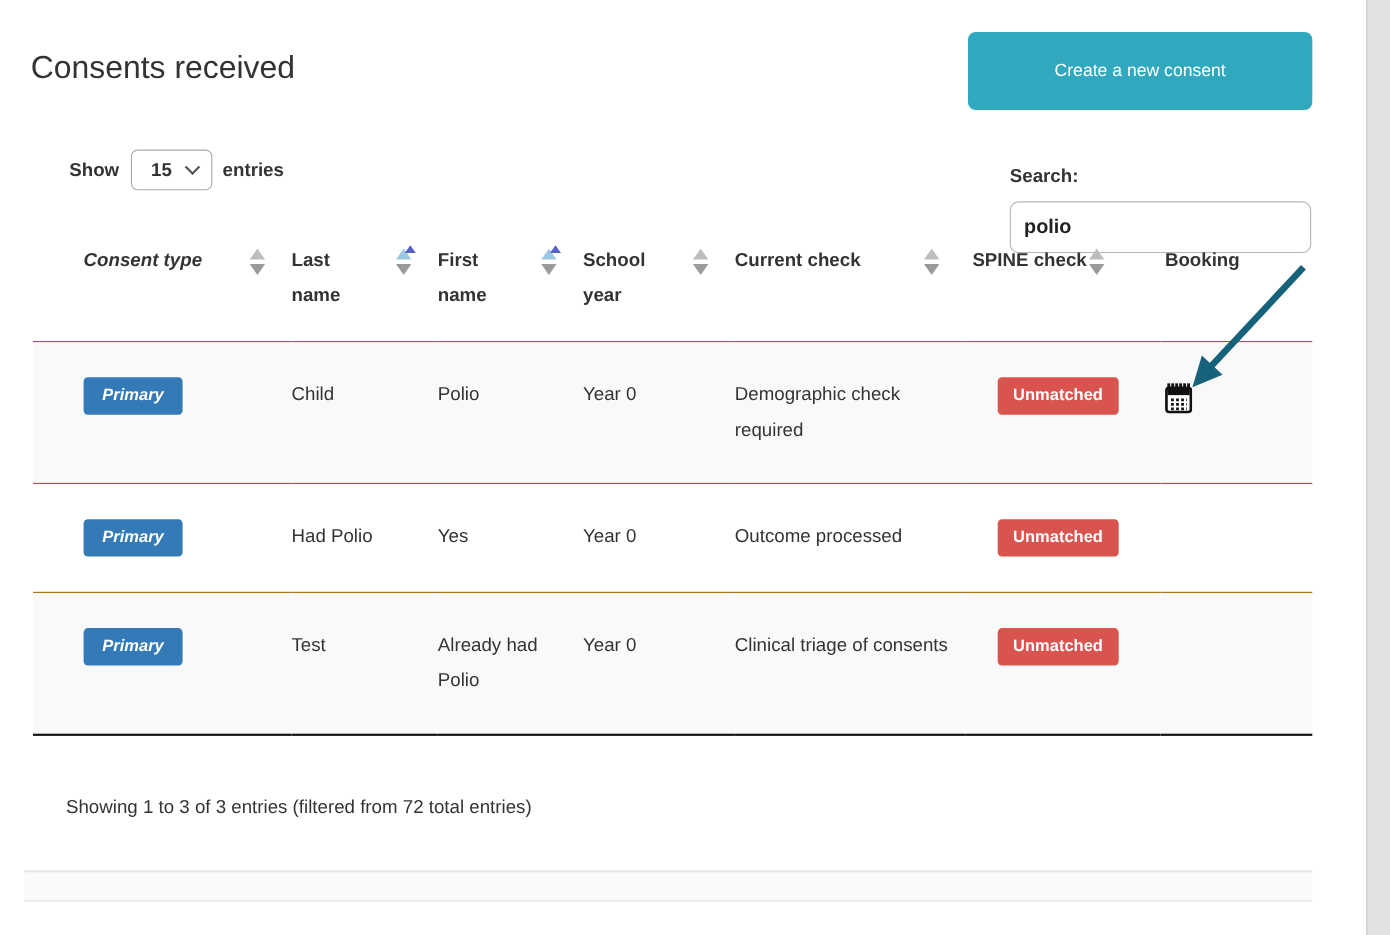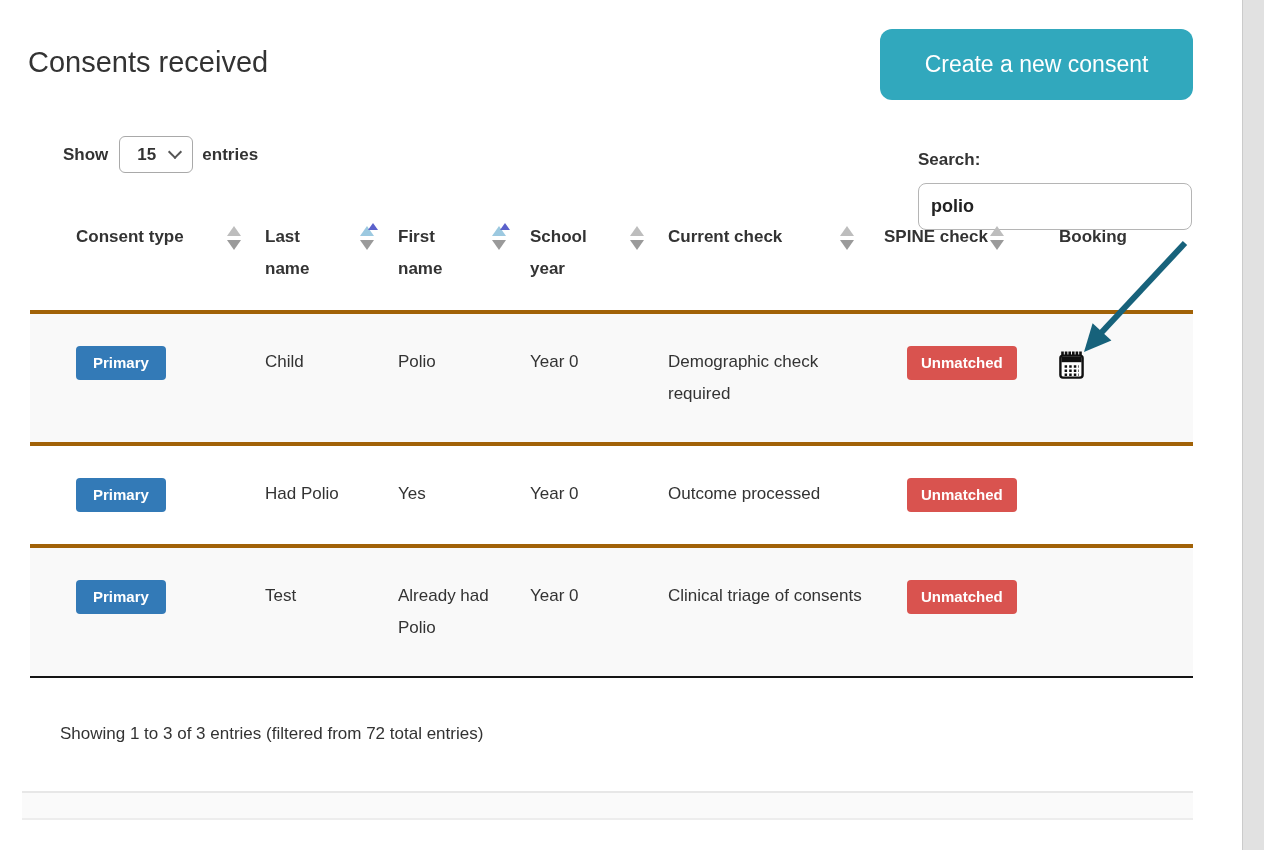--- a/index.html
+++ b/index.html
@@ -7,22 +7,22 @@
     font-family:"Liberation Sans", sans-serif; color:#333; }
   .page { position:relative; width:1264px; height:850px; background:#fff; overflow:hidden; }
 
   
   .scroll-track { position:absolute; top:0; right:0; width:22px; height:850px;
     background:#e1e1e1; border-left:1px solid #cbcbcb; }
 
   
   .page-title { position:absolute; left:28px; top:46px; font-size:29px; font-weight:400; color:#333; }
   .create-btn { position:absolute; top:29px; right:71px; width:313px; height:71px;
-    background:#31a8bd; color:#fff; font-size:23px; font-family:inherit;
-    border:none; border-radius:12px; cursor:pointer; text-align:center; line-height:71px; }
+    background:#31a8bd; color:#fff; font-size:16px; font-family:inherit;
+    border:none; border-radius:7px; cursor:pointer; text-align:center; line-height:71px; }
 
   
   .length-group { position:absolute; left:63px; top:136px; display:flex; align-items:flex-start; }
   .ctrl-label { font-size:17px; font-weight:bold; color:#333; line-height:37px; }
   .select-wrap { position:relative; margin:0 9px 0 11px; }
   .length-select { appearance:none; -webkit-appearance:none; width:74px; height:37px;
     border:1px solid #a9a9a9; border-radius:6px; background:#fff; font-family:Liberation Sans, sans-serif;
     font-size:17px; font-weight:bold; color:#333; padding:0 0 0 17px; }
   .chevron-down { position:absolute; right:13px; top:11px; width:10px; height:10px;
     border-right:2.5px solid #555; border-bottom:2.5px solid #555; transform:rotate(45deg);
@@ -31,23 +31,23 @@
   .search-label { font-size:17px; font-weight:bold; line-height:47px; margin-right:29px; }
   .search-input { width:274px; height:47px; border:1px solid #b5b5b5; border-radius:8px;
     font-family:inherit; font-size:18px; font-weight:bold; color:#222; padding:0 12px; background:#fff; }
 
   
   table.consents { position:absolute; left:30px; top:200px; width:1163px;
     border-collapse:collapse; table-layout:fixed; border-bottom:2px solid #151515; }
   th, td { text-align:left; vertical-align:top; font-size:17px; line-height:32px; }
   th { font-weight:bold; padding:21px 0 25px 0; }
   td { padding:32px 0 32px 0; }
-  tbody tr { border-top:4px solid #a16207; }
+  tbody tr { border-top:1px solid #a16207; }
   tbody tr:nth-child(odd) { background:#f9f9f9; }
-  .col1 th, .col1, td.col1, th.col1 { padding-left:46px; }
+  .col1 th, .col1, td.col1, th.col1 { padding-left:46px;font-style:italic; }
   td.col6, th.col6 { padding-left:6px; }
   td.col7, th.col7 { padding-left:4px; }
   .th-inner { display:flex; align-items:flex-start; }
   .sort-icon { position:relative; display:inline-flex; flex-direction:column; align-items:center;
     margin:5px 24px 0 auto; cursor:pointer; }
   th.col6 .sort-icon { margin:5px 0 0 2px; }
   .tri { width:0; height:0; display:block; }
   .tri.up { border-left:7px solid transparent; border-right:7px solid transparent;
     border-bottom:10px solid #bdbdbd; }
   .tri.down { border-left:7px solid transparent; border-right:7px solid transparent;

